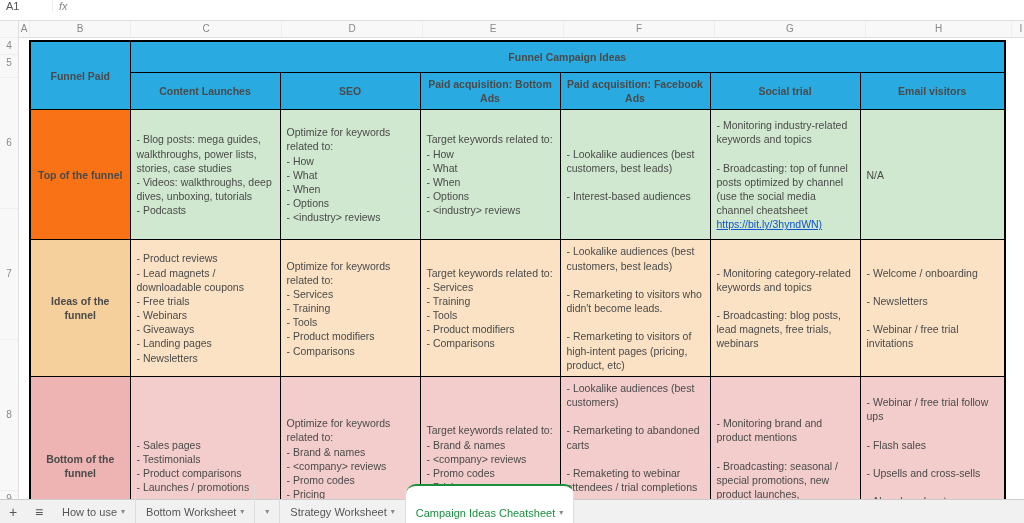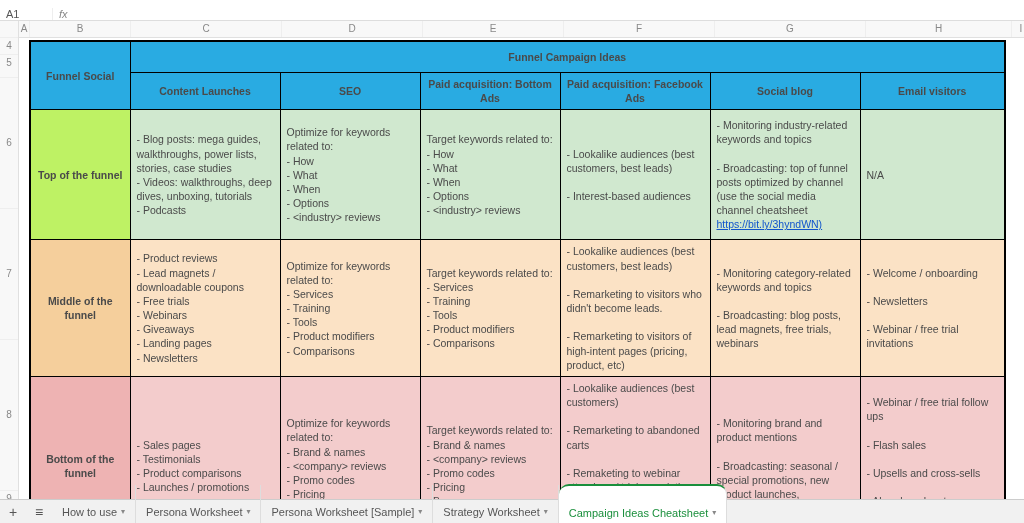--- a/index.html
+++ b/index.html
@@ -8,21 +8,21 @@
     font-family: Arial, sans-serif;
     font-size: 11px;
     color: #333;
     background: #fff;
     width: 1024px;
     height: 523px;
     overflow: hidden;
   }
   .formula-bar {
     display: flex;
-    align-items: flex-end;
+    align-items: flex-start;
     height: 20px;
     border-bottom: 1px solid #ddd;
     background: #fff;
   }
   .name-box {
     width: 40px;
     padding: 0 6px;
     color: #555;
     font-size: 11px;
   }
@@ -130,21 +130,21 @@
     text-align: center;
     height: 22px;
   }
   td.stage {
     text-align: center;
     font-weight: bold;
     font-size: 12px;
     color: #555;
   }
   .row-top td, .row-top .stage { background: #d0e8cf; }
-  .row-top .stage { background:#bef264; }
+  .row-top .stage { background:#f97316; }
   .row-mid td, .row-mid .stage { background: #fbe2c5; }
   .row-mid .stage { background:#f5cf9c; }
   .row-bot td, .row-bot .stage { background: #f3cccc; }
   .row-bot .stage { background:#eeb3b3; }
   .row-top td, .row-mid td, .row-bot td { height: auto; }
   .row-top { height: 130px; }
   .row-mid { height: 130px; }
   .row-bot { height: 150px; }
   a.link { color: #1155cc; text-decoration: underline; }
 
@@ -229,47 +229,47 @@
           <col style="width:100px">
           <col style="width:150px">
           <col style="width:140px">
           <col style="width:140px">
           <col style="width:150px">
           <col style="width:150px">
           <col style="width:145px">
         </colgroup>
         <tbody>
             <tr>
-          <th class="corner" rowspan="2">Funnel Social</th>
+          <th class="corner" rowspan="2">Funnel Paid</th>
           <th class="top-row" colspan="6">Funnel Campaign Ideas</th>
         </tr>
         <tr>
           <th class="channel">Content Launches</th>
           <th class="channel">SEO</th>
           <th class="channel">Paid acquisition: Bottom Ads</th>
           <th class="channel">Paid acquisition: Facebook Ads</th>
-          <th class="channel">Social blog</th>
+          <th class="channel">Social trial</th>
           <th class="channel">Email visitors</th>
         </tr>
 
         <tr class="row-top">
           <td class="stage">Top of the funnel</td>
           <td>- Blog posts: mega guides, walkthroughs, power lists, stories, case studies<br>- Videos: walkthroughs, deep dives, unboxing, tutorials<br>- Podcasts</td>
           <td>Optimize for keywords related to:<br>- How<br>- What<br>- When<br>- Options<br>- &lt;industry&gt; reviews</td>
           <td>Target keywords related to:<br>- How<br>- What<br>- When<br>- Options<br>- &lt;industry&gt; reviews</td>
           <td>- Lookalike audiences (best customers, best leads)<br>&nbsp;<br>- Interest-based audiences</td>
           <td>
             <span>- Monitoring industry-related keywords and topics<br>&nbsp;<br>- Broadcasting: top of funnel posts optimized by channel (use the social media channel cheatsheet </span>
             <a class="link">https://bit.ly/3hyndWN)</a>
           </td>
           <td>N/A</td>
         </tr>
 
         <tr class="row-mid">
-          <td class="stage">Middle of the funnel</td>
+          <td class="stage">Ideas of the funnel</td>
           <td>- Product reviews<br>- Lead magnets / downloadable coupons<br>- Free trials<br>- Webinars<br>- Giveaways<br>- Landing pages<br>- Newsletters</td>
           <td>Optimize for keywords related to:<br>- Services<br>- Training<br>- Tools<br>- Product modifiers<br>- Comparisons</td>
           <td>Target keywords related to:<br>- Services<br>- Training<br>- Tools<br>- Product modifiers<br>- Comparisons</td>
           <td>- Lookalike audiences (best customers, best leads)<br>&nbsp;<br>- Remarketing to visitors who didn't become leads.<br>&nbsp;<br>- Remarketing to visitors of high-intent pages (pricing, product, etc)</td>
           <td>- Monitoring category-related keywords and topics<br>&nbsp;<br>- Broadcasting: blog posts, lead magnets, free trials, webinars</td>
           <td>- Welcome / onboarding<br>&nbsp;<br>- Newsletters<br>&nbsp;<br>- Webinar / free trial invitations</td>
         </tr>
 
         <tr class="row-bot">
           <td class="stage">Bottom of the funnel</td>
@@ -287,25 +287,24 @@
 </div>
 
 <div class="tab-bar">
   <div class="tab-btn">+</div>
   <div class="tab-btn">≡</div>
   <div class="sheet-tab">
     <span>How to use</span>
     <span class="caret">▾</span>
   </div>
   <div class="sheet-tab">
-    <span>Persona Worksheet</span>
+    <span>Bottom Worksheet</span>
     <span class="caret">▾</span>
   </div>
   <div class="sheet-tab">
-    <span>Persona Worksheet [Sample]</span>
     <span class="caret">▾</span>
   </div>
   <div class="sheet-tab">
     <span>Strategy Worksheet</span>
     <span class="caret">▾</span>
   </div>
   <div class="sheet-tab active">
     <span>Campaign Ideas Cheatsheet</span>
     <span class="caret">▾</span>
   </div>

